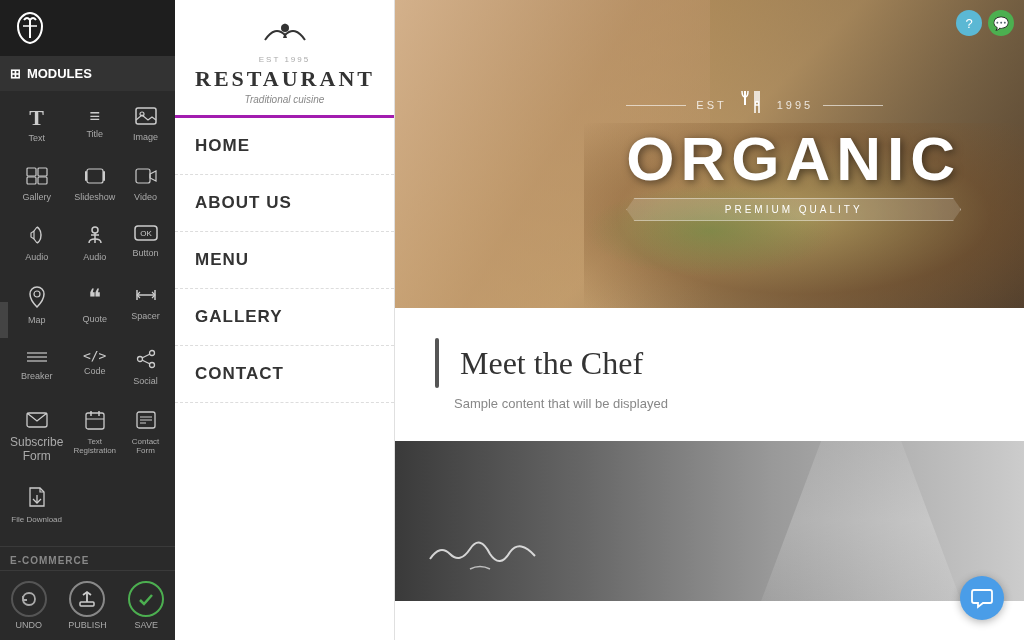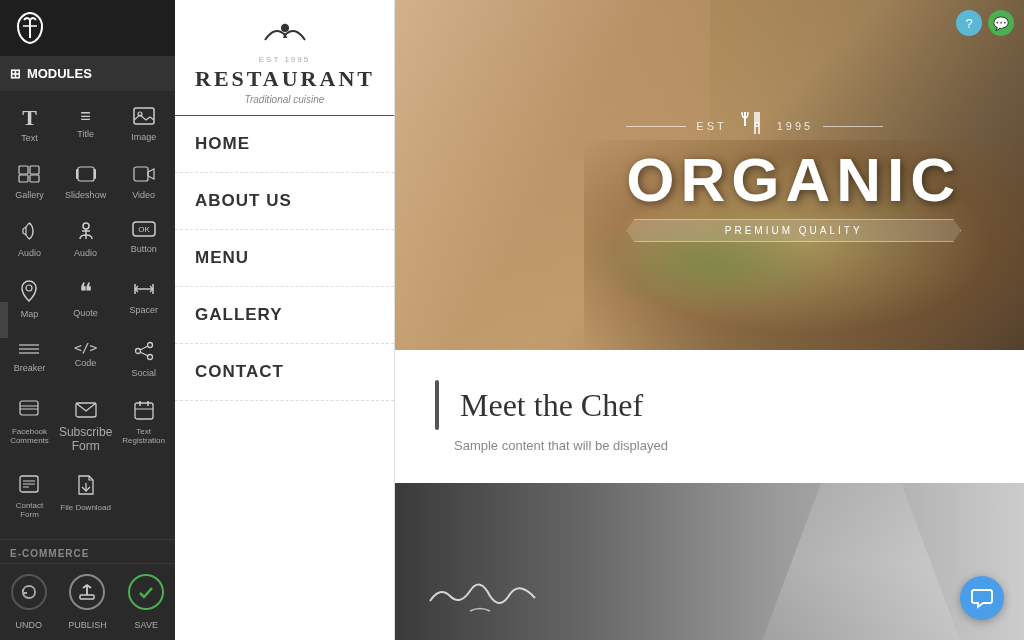--- a/index.html
+++ b/index.html
@@ -109,21 +109,21 @@
       padding: 10px 0;
       border-top: 1px solid #3a3a3a;
       background: #2a2a2a;
     }
 
     .bottom-btn {
       display: flex;
       flex-direction: column;
       align-items: center;
       cursor: pointer;
-      gap: 10px;
+      gap: 3px;
       font-size: 9px;
       color: #aaa;
     }
 
     .bottom-btn .btn-circle {
       width: 36px;
       height: 36px;
       border-radius: 50%;
       border: 2px solid #555;
       display: flex;
@@ -149,21 +149,21 @@
       background: #fff;
       border-right: 1px solid #e0e0e0;
       display: flex;
       flex-direction: column;
       height: 640px;
     }
 
     .restaurant-logo {
       padding: 20px 20px 10px;
       text-align: center;
-      border-bottom: 1px solid #a21caf;
+      border-bottom: 3px solid #a21caf;
     }
 
     .restaurant-logo-text {
       font-size: 22px;
       font-weight: bold;
       letter-spacing: 3px;
       color: #333;
       font-family: serif;
       text-transform: uppercase;
     }
@@ -209,21 +209,21 @@
     .content-area {
       flex: 1;
       background: #fff;
       overflow-y: auto;
       height: 640px;
       position: relative;
     }
 
     .hero-section {
       position: relative;
-      height: 350px;
+      height: 308px;
       overflow: hidden;
     }
 
     .hero-bg {
       width: 100%;
       height: 100%;
       background: linear-gradient(135deg, #8B7355 0%, #c9a96e 30%, #e8c88a 50%, #a0906a 70%, #5a4a3a 100%);
       position: relative;
     }
 
@@ -534,30 +534,20 @@
             <circle cx="16" cy="4" r="2.5" fill="none" stroke="#ccc" stroke-width="1.3"></circle>
             <circle cx="4" cy="10" r="2.5" fill="none" stroke="#ccc" stroke-width="1.3"></circle>
             <circle cx="16" cy="16" r="2.5" fill="none" stroke="#ccc" stroke-width="1.3"></circle>
             <line x1="6.4" y1="8.8" x2="13.6" y2="5.2" stroke="#ccc" stroke-width="1.2"></line>
             <line x1="6.4" y1="11.2" x2="13.6" y2="14.8" stroke="#ccc" stroke-width="1.2"></line>
           </svg>
       </span>
       <span class="module-label">Social</span>
     </div>
 
-    <div class="module-item">
-      <span class="module-icon">
-        <svg width="20" height="20" viewBox="0 0 20 20">
-            <rect x="1" y="1" width="18" height="14" rx="2" fill="none" stroke="#ccc" stroke-width="1.2"></rect>
-            <line x1="1" y1="6" x2="19" y2="6" stroke="#ccc" stroke-width="1"></line>
-            <line x1="1" y1="9" x2="19" y2="9" stroke="#ccc" stroke-width="1"></line>
-          </svg>
-      </span>
-      <span class="module-label" style="font-size:8px;">Facebook Comments</span>
-    </div>
 
     <div class="module-item">
       <span class="module-icon">
         <svg width="22" height="18" viewBox="0 0 22 18">
             <rect x="1" y="3" width="20" height="14" rx="2" fill="none" stroke="#ccc" stroke-width="1.3"></rect>
             <polyline points="1,3 11,11 21,3" fill="none" stroke="#ccc" stroke-width="1.3"></polyline>
           </svg>
       </span>
       <span class="module-label" style="font-size:12px;">Subscribe Form</span>
     </div>

